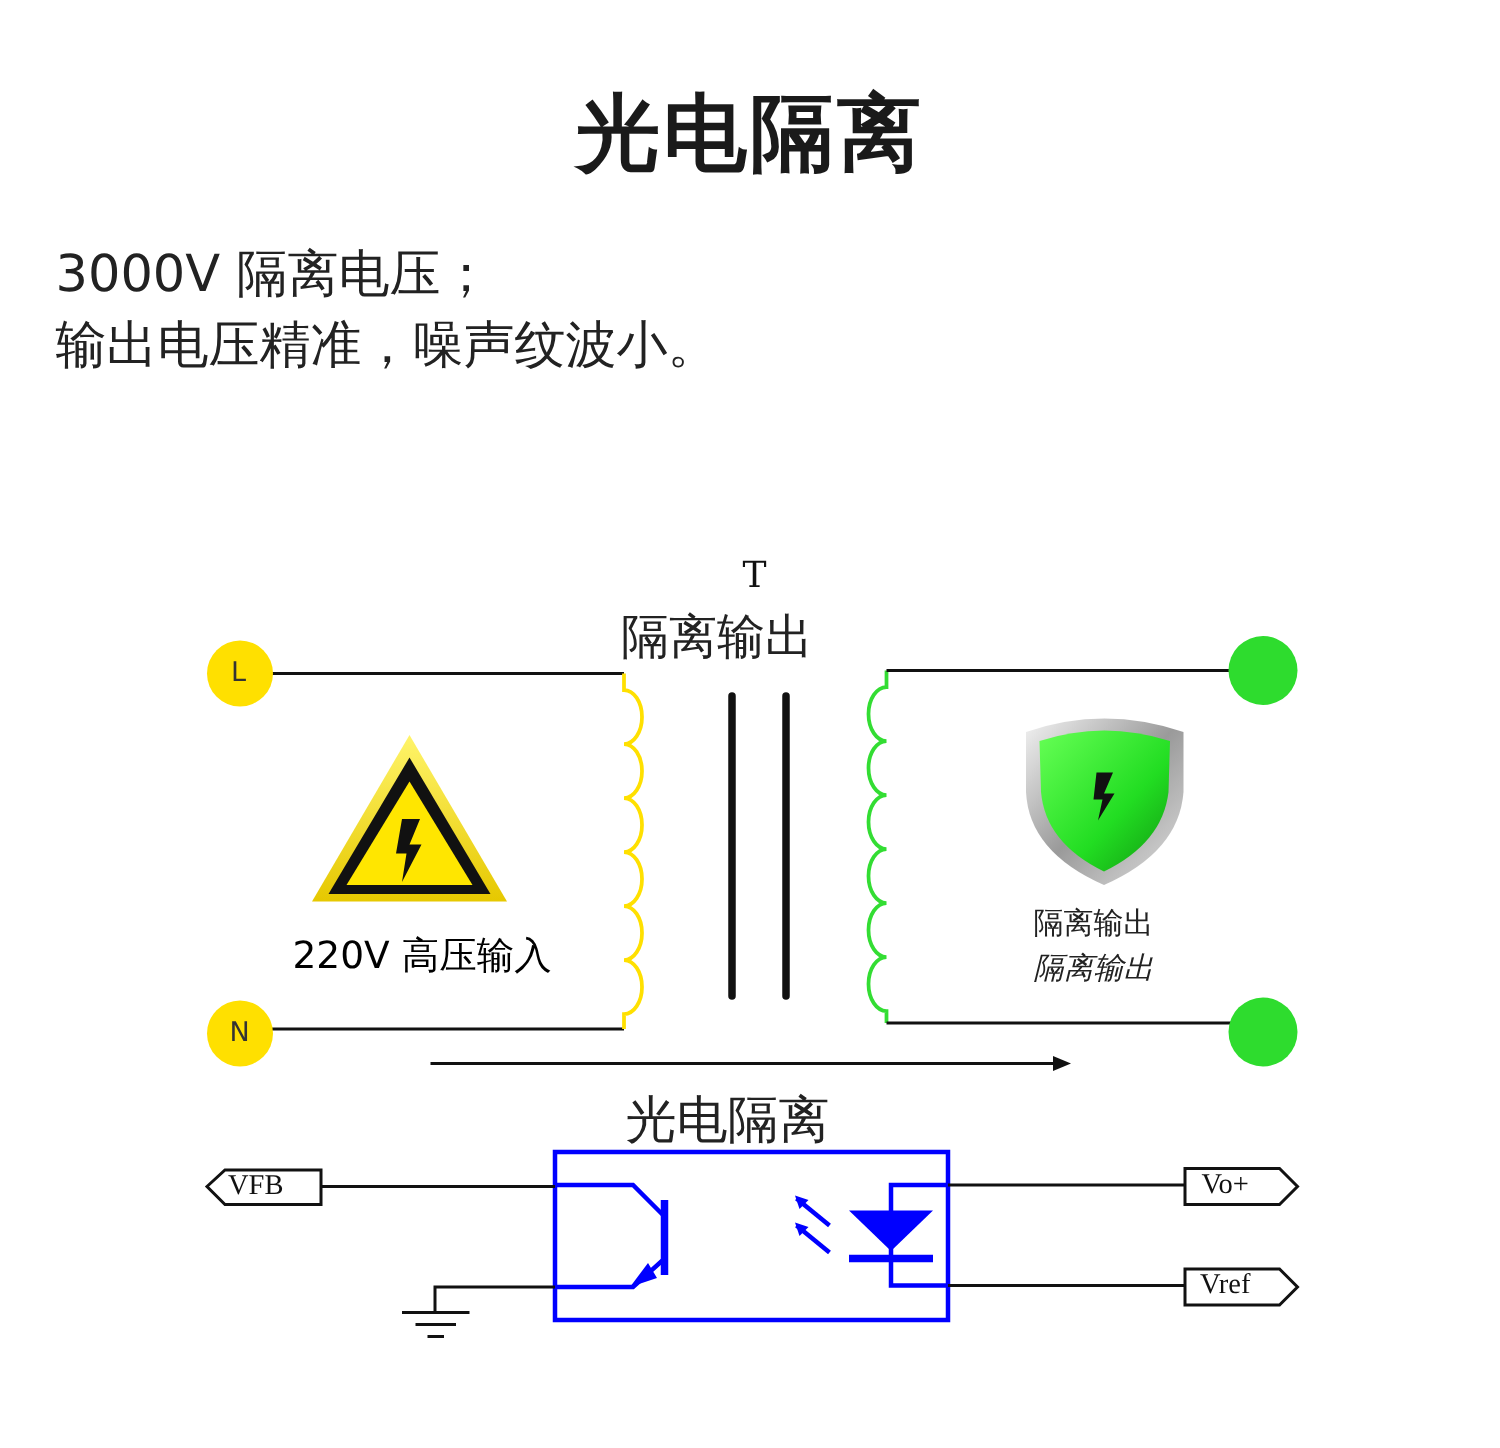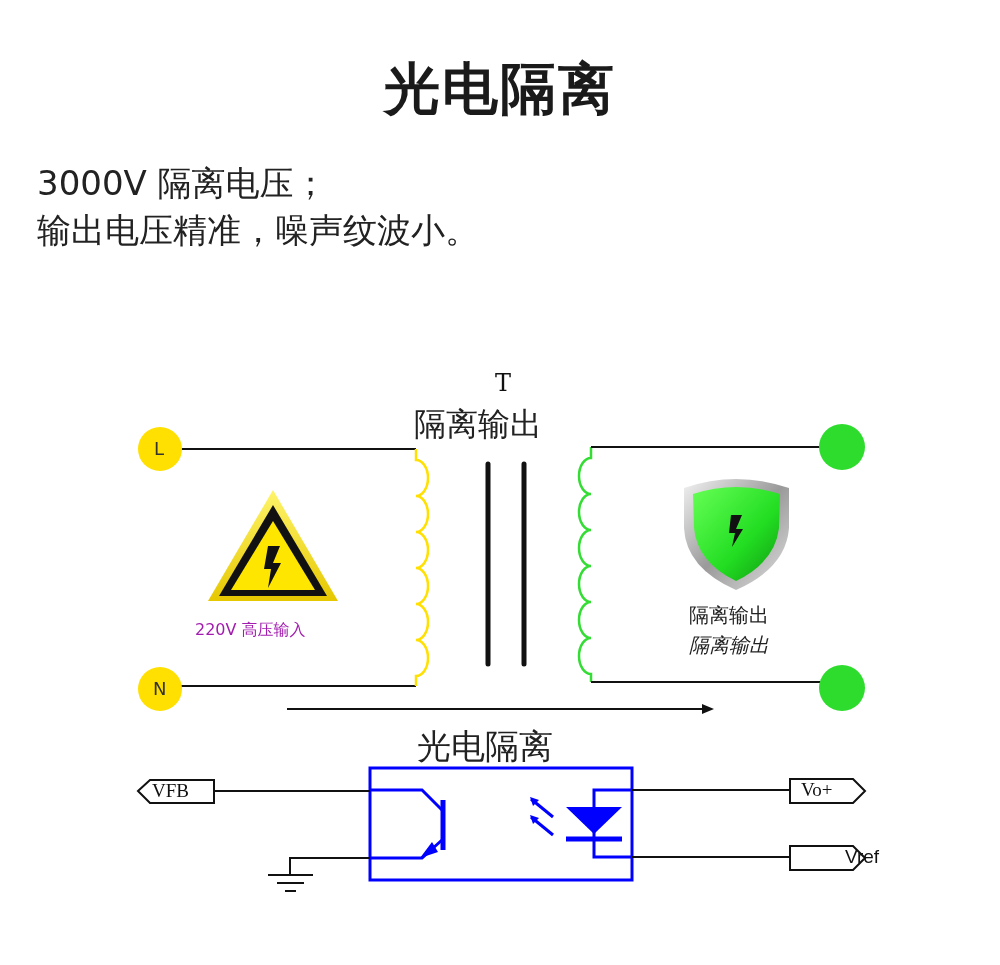--- a/index.html
+++ b/index.html
@@ -133,22 +133,22 @@
     <polygon points="790,846 853,846 865,858 853,870 790,870" fill="#fff" stroke="#111" stroke-width="2"></polygon>
   </g>
 </svg>
 
 <div class="lbl" style="left:495px; top:369px; font-size:24px; font-family:'DejaVu Serif','Liberation Serif',serif; color:#111;">T</div>
 <div class="lbl" style="left:414px; top:403px; font-size:32px; color:#222;">隔离输出</div>
 
 <div class="lbl" style="left:154px; top:438px; font-size:18px; color:#333;">L</div>
 <div class="lbl" style="left:153px; top:678px; font-size:18px; color:#333;">N</div>
 
-<div class="lbl" style="left:195px; top:620px; font-size:16px; color:#a21caf;">220V 高压输入</div>
+<div class="lbl" style="left:195px; top:620px; font-size:25px; color:#000000;">220V 高压输入</div>
 
 <div class="lbl" style="left:689px; top:602px; font-size:20px; color:#222;">隔离输出</div>
 <div class="lbl" style="left:689px; top:632px; font-size:20px; color:#222;font-style:italic;">隔离输出</div>
 
 <div class="lbl" style="left:417px; top:724px; font-size:34px; font-family:'DejaVu Serif','Liberation Serif',serif; color:#222;">光电隔离</div>
 
 <div class="lbl" style="left:152px; top:780px; font-size:19px; font-family:'Liberation Serif','DejaVu Serif',serif; color:#111;text-align:center;">VFB</div>
 <div class="lbl" style="left:801px; top:779px; font-size:19px; font-family:'Liberation Serif','DejaVu Serif',serif; color:#111;text-align:right;">Vo+</div>
-<div class="lbl" style="left:800px; top:846px; font-size:19px; font-family:Liberation Sans, sans-serif; color:#111;margin-left:45px;">Vref</div>
+<div class="lbl" style="left:800px; top:846px; font-size:19px; font-family:Liberation Serif, serif; color:#111;">Vref</div>
 
 </body></html>

